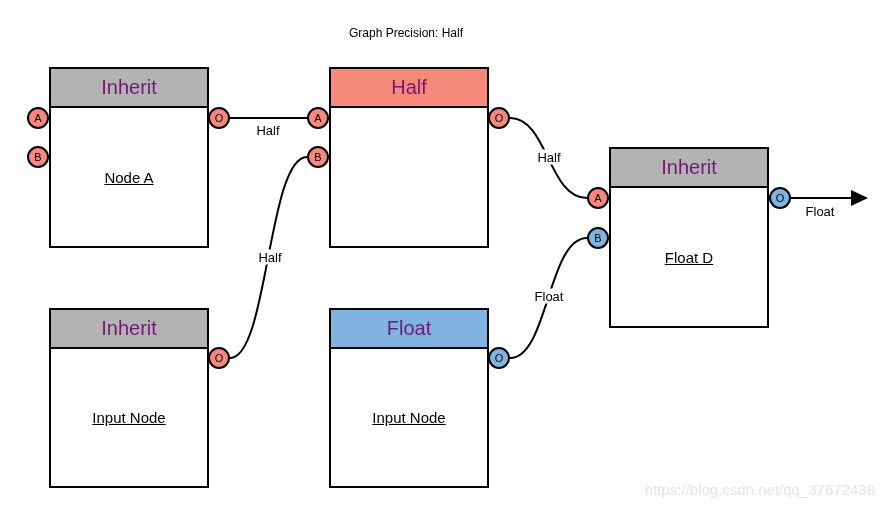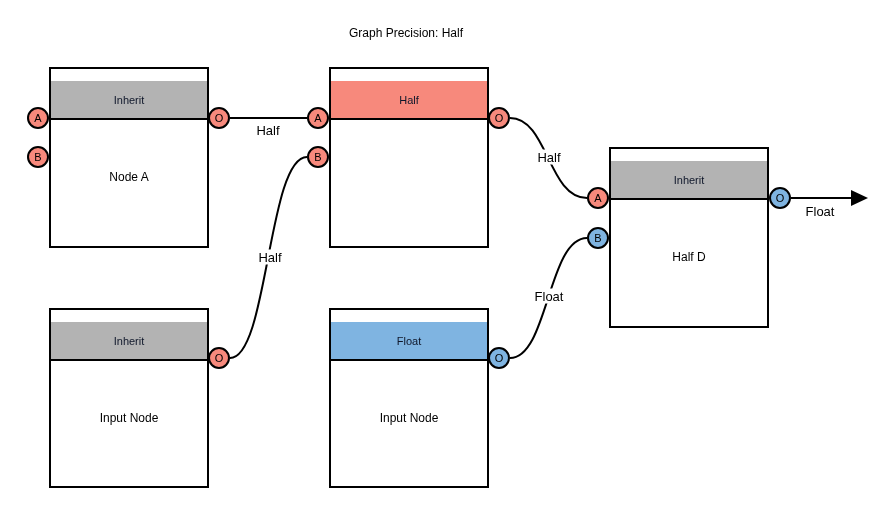--- a/index.html
+++ b/index.html
@@ -27,32 +27,32 @@
     z-index: 1;
   }
   .node-header {
     position: absolute;
     left: 0; right: 0; top: 0;
     height: 37px;
     border-bottom: 2px solid #000000;
     display: flex;
     align-items: center;
     justify-content: center;
-    font-size: 11px;
-    color: #0f172a;
-    margin-top: 12px;
+    font-size: 20px;
+    color: #701a75;
   }
   .node-body {
     position: absolute;
     left: 0; right: 0; top: 39px; bottom: 0;
     display: flex;
     align-items: center;
     justify-content: center;
-    font-size: 12px;
+    font-size: 15px;
     color: #000000;
+    text-decoration: underline;
   }
   .port {
     position: absolute;
     width: 22px; height: 22px;
     box-sizing: border-box;
     border: 2px solid #000000;
     border-radius: 50%;
     display: flex;
     align-items: center;
     justify-content: center;
@@ -95,21 +95,21 @@
     <div class="node-header" style="background-color: rgb(179, 179, 179);">Inherit</div>
     <div class="node-body">Node A</div>
   </div>
 
   <div class="node" style="left:329px; top:67px; width:160px; height:181px;">
     <div class="node-header" style="background-color: rgb(247, 137, 124);">Half</div>
   </div>
 
   <div class="node" style="left:609px; top:147px; width:160px; height:181px;">
     <div class="node-header" style="background-color: rgb(179, 179, 179);">Inherit</div>
-    <div class="node-body">Half D</div>
+    <div class="node-body">Float D</div>
   </div>
 
   <div class="node" style="left:49px; top:308px; width:160px; height:180px;">
     <div class="node-header" style="background-color: rgb(179, 179, 179);">Inherit</div>
     <div class="node-body">Input Node</div>
   </div>
 
   <div class="node" style="left:329px; top:308px; width:160px; height:180px;">
     <div class="node-header" style="background-color: rgb(127, 180, 225);">Float</div>
     <div class="node-body">Input Node</div>
@@ -138,14 +138,15 @@
   <div class="port" style="left: 307px; top: 146px; background-color: rgb(247, 137, 124);">B</div>
   <div class="port" style="left: 488px; top: 107px; background-color: rgb(247, 137, 124);">O</div>
 
   <div class="port" style="left: 587px; top: 187px; background-color: rgb(247, 137, 124);">A</div>
   <div class="port" style="left: 587px; top: 227px; background-color: rgb(127, 180, 225);">B</div>
   <div class="port" style="left: 769px; top: 187px; background-color: rgb(127, 180, 225);">O</div>
 
   <div class="port" style="left: 208px; top: 347px; background-color: rgb(247, 137, 124);">O</div>
   <div class="port" style="left: 488px; top: 347px; background-color: rgb(127, 180, 225);">O</div>
 
+  <div class="watermark">https://blog.csdn.net/qq_37672438</div>
 
 </div>
 
 </body></html>

